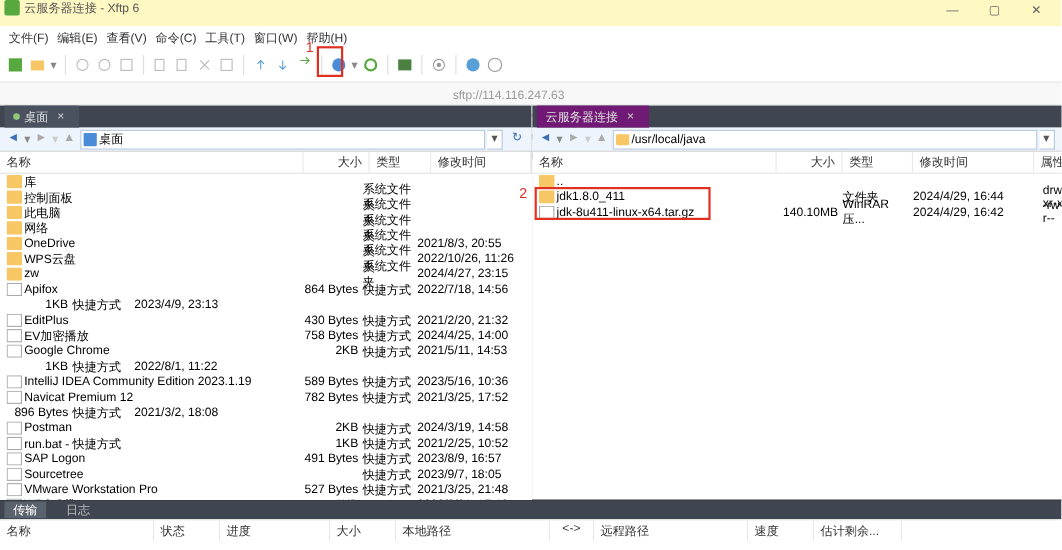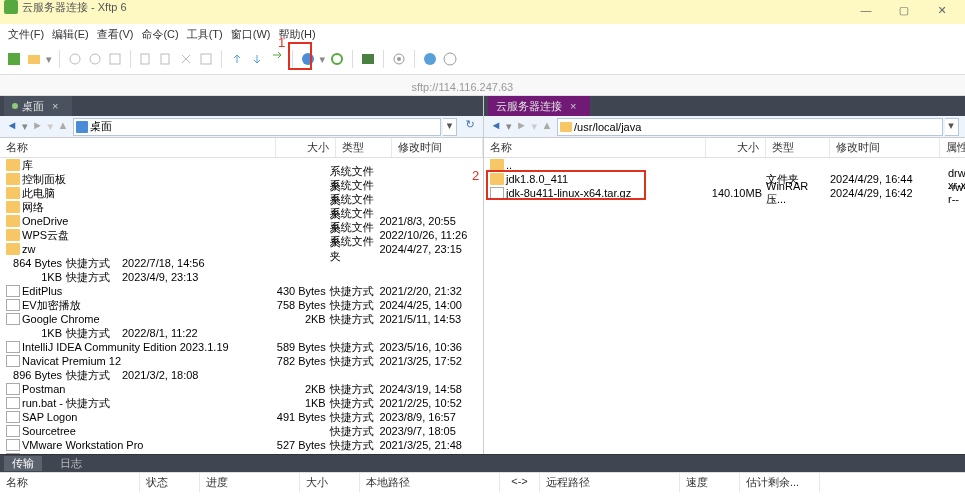--- a/index.html
+++ b/index.html
@@ -237,20 +237,24 @@
         <div class="row">
           <span class="c-name">
             <span class="ic folder"></span>
             <span>zw</span>
           </span>
           <span class="c-size"></span>
           <span class="c-type">系统文件夹</span>
           <span class="c-mod">2024/4/27, 23:15</span>
         </div>
         <div class="row">
+          <span class="c-name">
+            <span class="ic file"></span>
+            <span>Apifox</span>
+          </span>
           <span class="c-size">864 Bytes</span>
           <span class="c-type">快捷方式</span>
           <span class="c-mod">2022/7/18, 14:56</span>
         </div>
         <div class="row">
           <span class="c-size">1KB</span>
           <span class="c-type">快捷方式</span>
           <span class="c-mod">2023/4/9, 23:13</span>
         </div>
         <div class="row">

